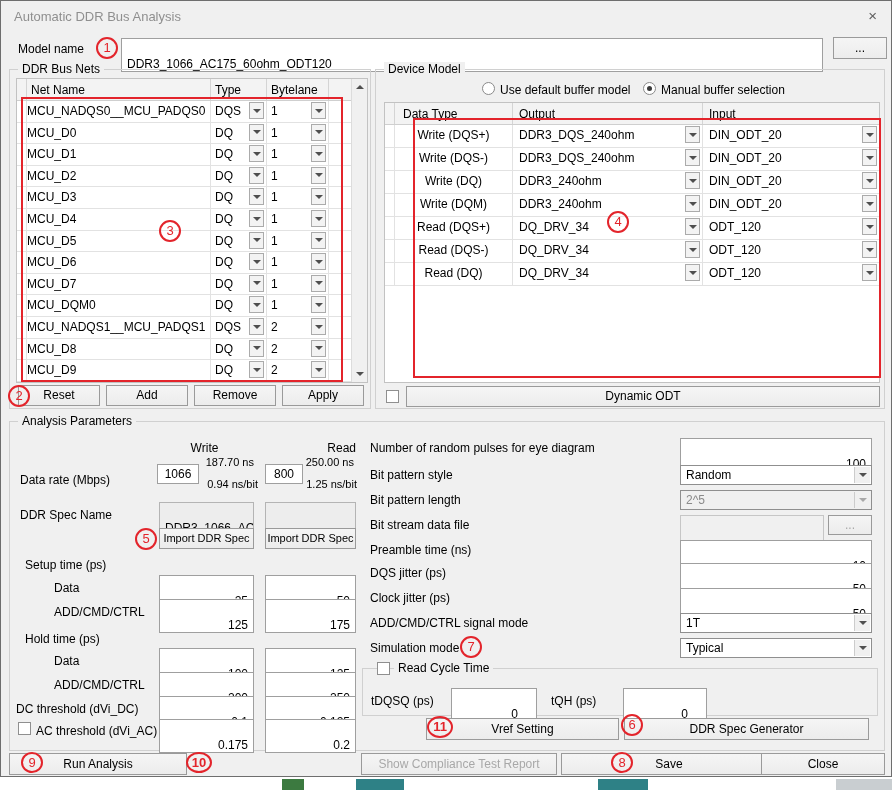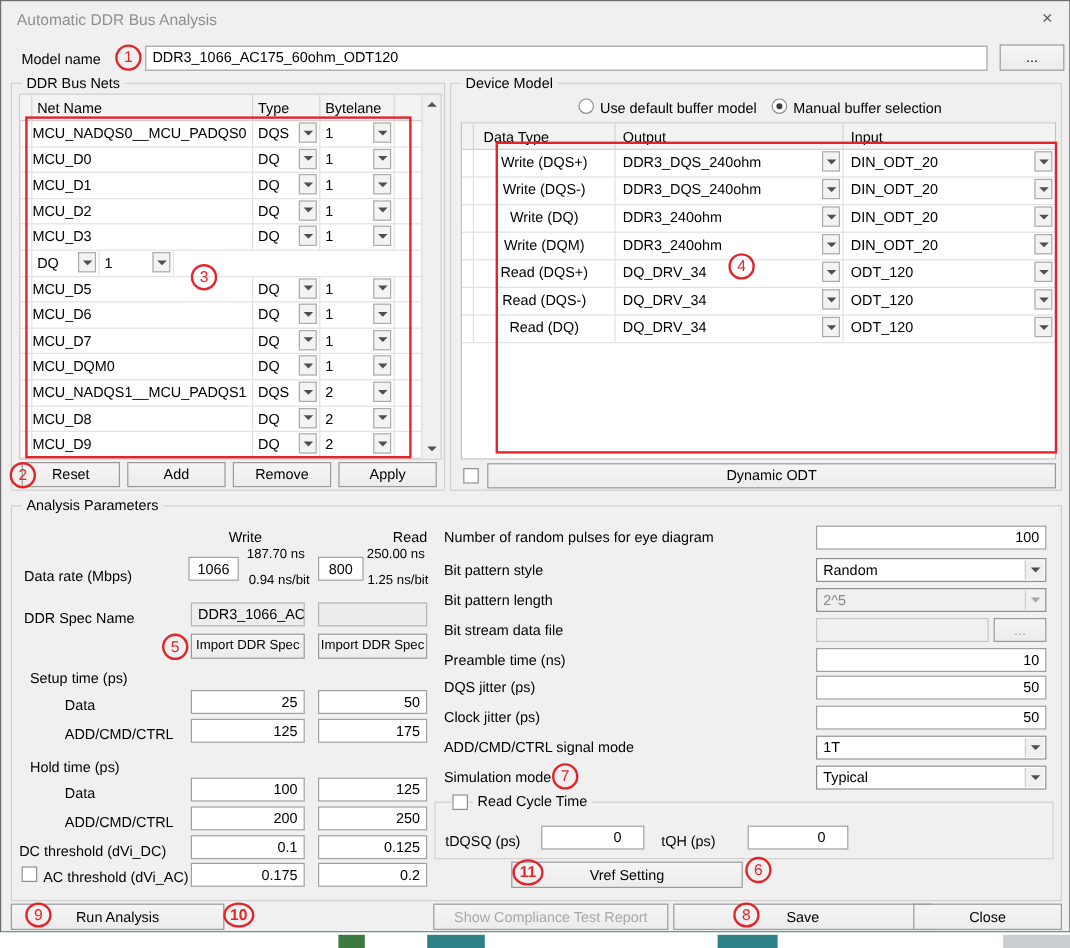--- a/index.html
+++ b/index.html
@@ -4,21 +4,21 @@
 <style>
   *{margin:0;padding:0;box-sizing:border-box;font-family:"Liberation Sans",sans-serif;}
   html,body{background:#fff;}
   .stage{position:relative;width:892px;height:790px;background:#86efac;overflow:hidden;}
   .dialog{position:absolute;left:0;top:0;width:892px;height:777px;background:#f0f0f0;border:1px solid #6e6e6e;}
   .title{position:absolute;left:13px;top:8px;font-size:13px;color:#8f8f8f;white-space:nowrap;}
   .close{position:absolute;right:14px;top:6px;font-size:15px;color:#5f5f5f;cursor:default;}
   .label{position:absolute;font-size:12px;color:#000;white-space:nowrap;line-height:14px;}
   .chead{position:absolute;font-size:12px;color:#000;text-align:center;line-height:14px;}
   .ns{position:absolute;font-size:11px;color:#000;text-align:right;white-space:nowrap;}
-  .field{position:absolute;background:#fff;border:1px solid #9f9f9f;font-size:12px;line-height:18px;height:20px;padding:0 5px;white-space:nowrap;overflow:hidden;}
+  .field{position:absolute;background:#fff;border:1px solid #9f9f9f;font-size:12px;line-height:18px;height:20px;padding:16px 5px;white-space:nowrap;overflow:hidden;}
   .field.num{text-align:right;}
   .field.center{text-align:center;padding:0 2px;}
   .field.gray{background:#ededed;border-color:#b4b4b4;}
   .field.disabled{background:#f0f0f0;border-color:#c6c6c6;color:#8a8a8a;}
   .btn{position:absolute;background:linear-gradient(#f5f5f5,#ececec);border:1px solid #9a9a9a;font-size:12px;text-align:center;line-height:19px;color:#000;white-space:nowrap;}
   .btn.disabled{color:#a8a8a8;}
   .group{position:absolute;border:1px solid #d0d0d0;}
   .group-label{position:absolute;left:8px;top:-8px;font-size:12px;background:#f0f0f0;padding:0 4px;white-space:nowrap;}
   .checkbox{position:absolute;width:13px;height:13px;background:#fff;border:1px solid #8f8f8f;}
   .checkbox.onborder{background:#fff;z-index:5;}
@@ -132,20 +132,21 @@
               <div class="cell n-type"><span class="cval">DQ</span><span class="ddbtn">
                   <span class="tri"></span>
                 </span></div>
               <div class="cell n-lane"><span class="cval">1</span><span class="ddbtn">
                   <span class="tri"></span>
                 </span></div>
               <div class="cell n-fill"></div>
             </div>
             <div class="trow">
               <div class="cell n-m"></div>
+              <div class="cell n-net">MCU_D4</div>
               <div class="cell n-type"><span class="cval">DQ</span><span class="ddbtn">
                   <span class="tri"></span>
                 </span></div>
               <div class="cell n-lane"><span class="cval">1</span><span class="ddbtn">
                   <span class="tri"></span>
                 </span></div>
               <div class="cell n-fill"></div>
             </div>
             <div class="trow">
               <div class="cell n-m"></div>
@@ -429,20 +430,21 @@
       <div class="group" style="left:352px;top:246px;width:516px;height:48px;">
         <span class="checkbox onborder" style="left:14px;top:-7px;"></span>
         <span class="group-label" style="left:31px;">Read Cycle Time</span>
         <span class="label" style="left:8px;top:25px;">tDQSQ (ps)</span>
         <div class="field num" style="left:88px;top:19px;width:86px;padding-right:18px;">0</div>
         <span class="label" style="left:188px;top:25px;">tQH (ps)</span>
         <div class="field num" style="left:260px;top:19px;width:84px;padding-right:18px;">0</div>
       </div>
 
       <div class="btn" style="left:416px;top:296px;width:193px;height:22px;line-height:20px;">Vref Setting</div>
+      <div class="btn" style="left:614px;top:296px;width:245px;height:22px;line-height:20px;">DDR Spec Generator</div>
     </div>
 
     <div class="btn" style="left:8px;top:752px;width:178px;height:22px;line-height:20px;">Run Analysis</div>
     <div class="btn disabled" style="left:360px;top:752px;width:196px;height:22px;line-height:20px;">Show Compliance Test Report</div>
     <div class="btn" style="left:560px;top:752px;width:216px;height:22px;line-height:20px;">Save</div>
     <div class="btn" style="left:760px;top:752px;width:124px;height:22px;line-height:20px;">Close</div>
 
     <div class="redbox" style="left:20px;top:96px;width:322px;height:285px;"></div>
     <div class="redbox" style="left:412px;top:117px;width:468px;height:260px;"></div>
   </div>

